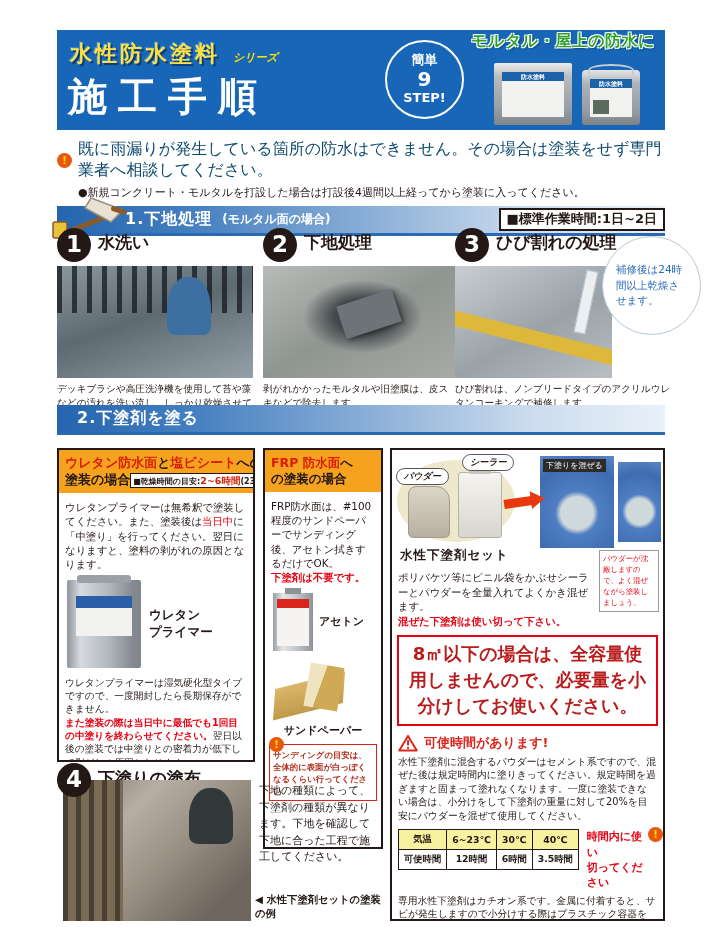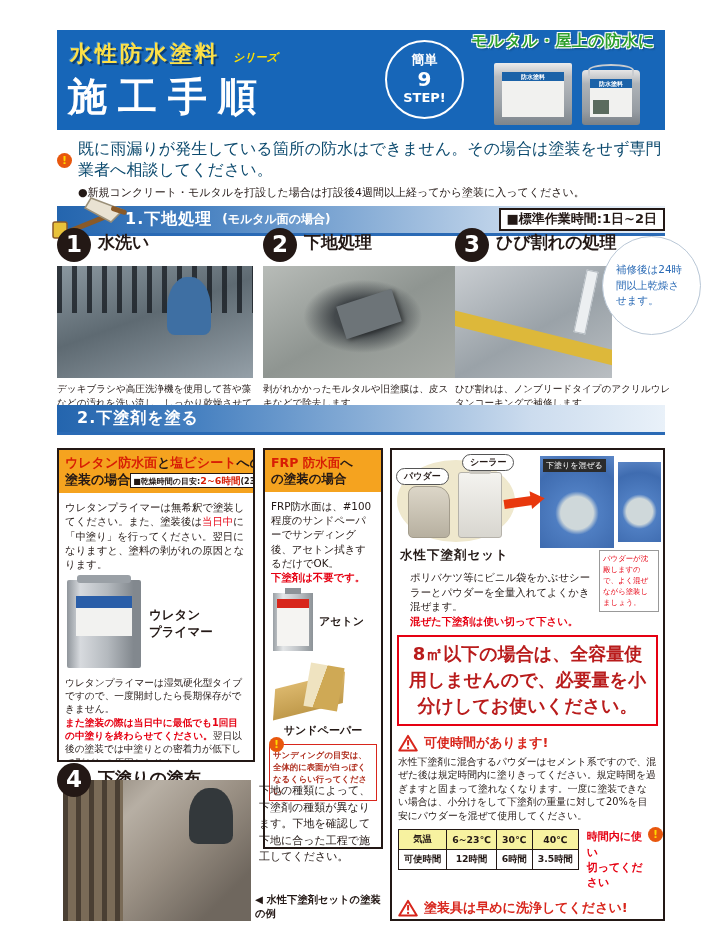--- a/index.html
+++ b/index.html
@@ -124,32 +124,32 @@
   .c2-note .excl-icon { position:absolute; left:0; top:-7px; z-index:2; }
   .c2-note-box { border:1px solid #d8261c; background:#fff; margin-top:2px; padding:4px 3px 3px; color:#b03020;
                  font-size:8.4px; line-height:1.45; font-weight:bold; }
 
   
   .diagram { position:relative; height:118px; }
   .oval { position:absolute; left:5px; top:10px; width:118px; height:82px; background:#efe8cd; border-radius:50%; }
   .bag { position:absolute; left:16px; top:36px; width:42px; height:52px; background:linear-gradient(#dcd6c8,#b7b0a0); border:1px solid #a39c8c; border-radius:8px 14px 5px 5px; }
   .jug { position:absolute; left:66px; top:22px; width:44px; height:66px; background:linear-gradient(#f4f3ef,#d8d6cf); border:1px solid #b5b2aa; border-radius:3px; }
   .jug::before { content:""; position:absolute; left:10px; top:-6px; width:22px; height:7px; background:#c9c6be; border-radius:2px; }
-  .chip { position:absolute; background:#fff; border:1px solid #555; border-radius:9px; font-size:9px; font-weight:bold; padding:1px 7px; z-index:2; white-space:nowrap; }
+  .chip { position:absolute; background:#fff; border:1px solid #555; border-radius:9px; font-size:9px; font-weight:bold; font-style:italic; padding:1px 7px; z-index:2; white-space:nowrap; }
   .chip-powder { left:4px; top:18px; }
   .chip-sealer { left:70px; top:4px; }
   .red-arrow { position:absolute; left:112px; top:48px; width:28px; height:9px; background:#e8380d; transform:rotate(-8deg); z-index:2; }
   .red-arrow::after { content:""; position:absolute; right:-13px; top:-5px; border-left:14px solid #e8380d; border-top:9.5px solid transparent; border-bottom:9.5px solid transparent; }
   .phm { position:absolute; overflow:hidden; background:radial-gradient(circle at 50% 62%, #cfd8da 0 24%, #4f7ec2 32%, #3f6cb0 72%, #5b86c6); }
   .phmA { left:148px; top:6px; width:74px; height:92px; }
   .phmB { left:226px; top:12px; width:43px; height:80px; }
   .phm-label { position:absolute; left:3px; top:3px; background:#2b2b2b; color:#fff; font-size:8px; padding:1px 3px; white-space:nowrap; }
   .set-caption { position:absolute; left:8px; top:97px; font-size:12.5px; font-weight:bold; letter-spacing:1px; }
   .c3-bodywrap { position:relative; padding:2px 6px 0; }
-  .c3-body { font-size:10.4px; line-height:1.4; padding-right:62px;margin-left:12px; }
+  .c3-body { font-size:10.4px; line-height:1.4; padding-right:62px; }
   .callout { position:absolute; right:4px; top:-18px; width:60px; border:1px solid #999; background:#fff;
              color:#e60012; font-size:7.4px; line-height:1.5; padding:2px 3px; }
   .redbox { margin:7px 5px 0; border:2px solid #e60012; padding:4px 6px; color:#b91c1c; font-size:18px;
             font-weight:bold; line-height:1.45; text-align:center; }
   .warn-title { display:flex; align-items:center; gap:6px; margin:8px 6px 0; color:#d8261c; font-size:13px; font-weight:bold; }
   .tri { flex:none; width:20px; height:18px; }
   .warn-body { margin:3px 6px 0; font-size:9.8px; line-height:1.38; }
   .table-row { display:flex; align-items:flex-start; margin:7px 0 0 6px; }
   table.use-table { border-collapse:collapse; }
   .use-table td { border:1.5px solid #231815; font-size:9.3px; font-weight:bold; padding:3px 5px; text-align:center; white-space:nowrap; }
@@ -373,28 +373,20 @@
         </tr>
       </tbody>
         </table>
       <div class="table-note">
         <span class="excl-icon">!</span>
         <span>時間内に使い</span><br>
         <span>切ってください</span>
       </div>
     </div>
 
-    <div class="warn-title">
-      <svg class="tri" viewBox="0 0 24 21">
-        <path d="M12 2 L22.5 19.5 H1.5 Z" fill="#fff" stroke="#d8261c" stroke-width="2.4" stroke-linejoin="round"></path>
-        <rect x="10.9" y="7" width="2.4" height="6.4" fill="#d8261c"></rect>
-        <rect x="10.9" y="15.2" width="2.4" height="2.4" fill="#d8261c"></rect>
-      </svg>
-      <span>塗装具は早めに洗浄してください!</span>
-    </div>
     <div class="warn-body">専用水性下塗剤はカチオン系です。金属に付着すると、サビが発生しますので小分けする際はプラスチック容器をご使用ください。また、使用する刷毛は下塗剤専用とし、中塗り・上塗りには使用しないでください。</div>
   </div>
 
   <div class="step4">
     <span class="step-num">4</span>
     <span class="step4-title">下塗りの塗布</span>
     <div class="ph4"></div>
     <div class="step4-body">下地の種類によって、下塗剤の種類が異なります。下地を確認して下地に合った工程で施工してください。</div>
     <div class="step4-caption">◀ 水性下塗剤セットの塗装の例</div>
   </div>

